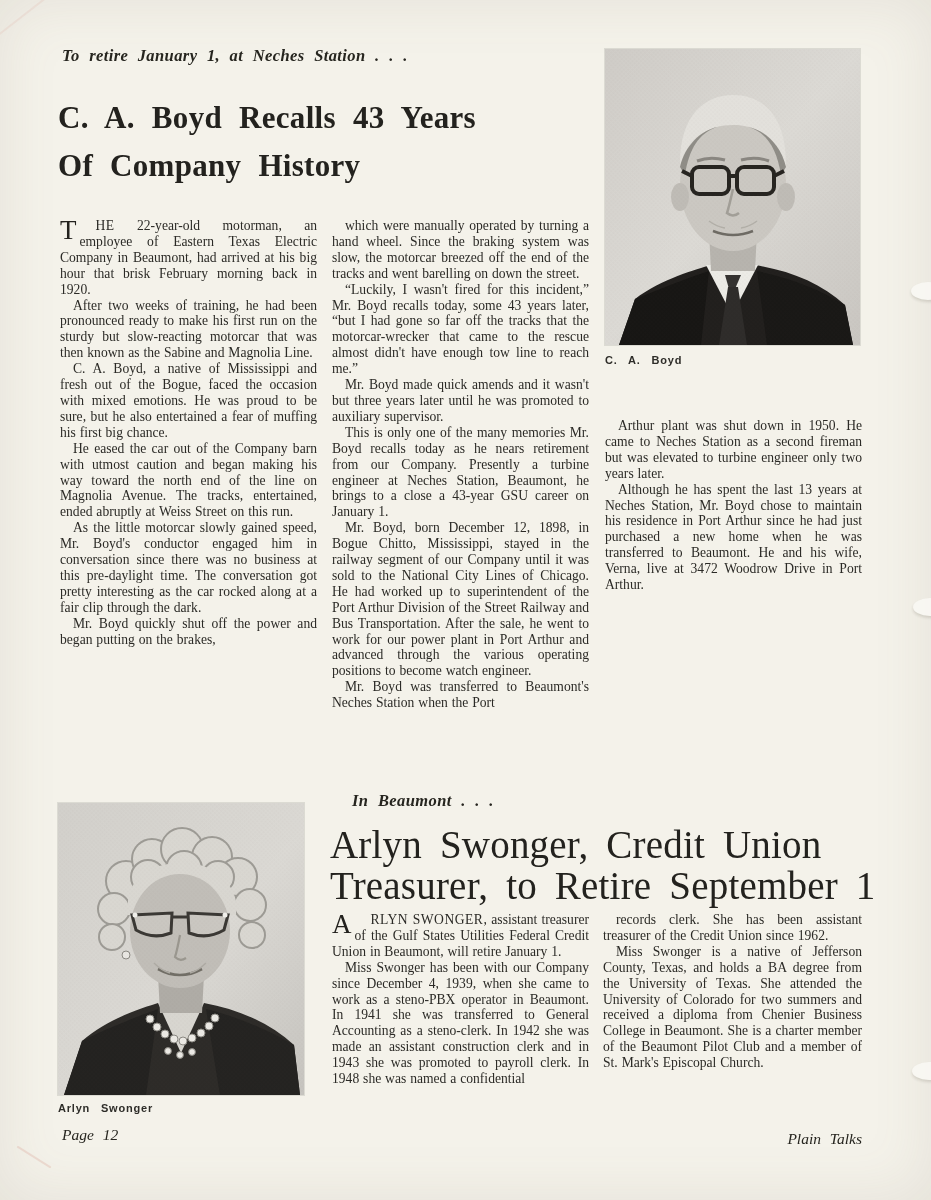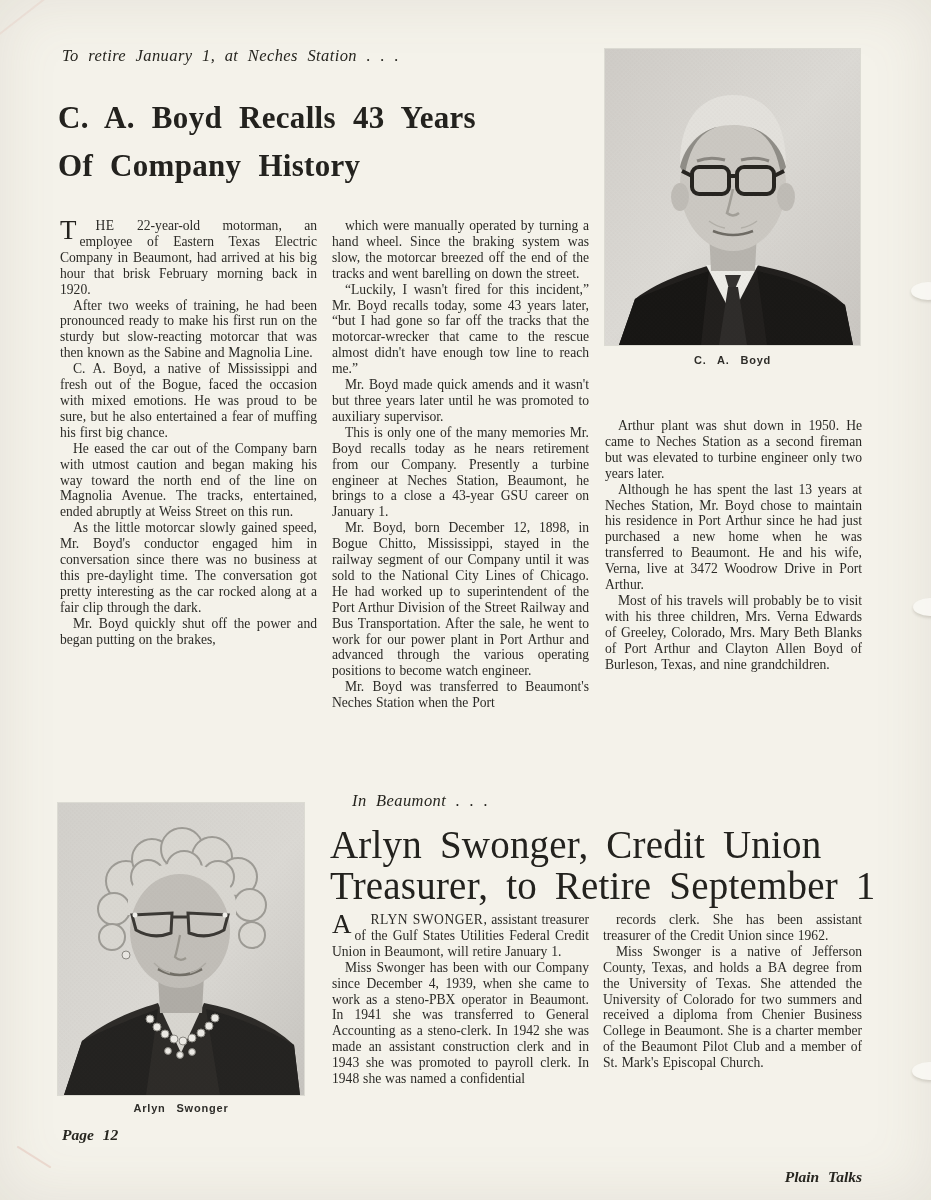--- a/index.html
+++ b/index.html
@@ -15,21 +15,21 @@
     font-family:"Liberation Serif", serif;
     color:#2b2a26;
   }
   .crease{position:absolute;background:#e7d4cb;opacity:.55;border-radius:2px;}
   .crease.tl{left:-8px;top:14px;width:64px;height:2px;transform:rotate(-38deg);}
   .crease.bl{left:14px;top:1156px;width:40px;height:2px;transform:rotate(32deg);background:#e3c4ba;}
   .curl{position:absolute;width:34px;height:18px;border-radius:50%;
     background:#fbfaf6;box-shadow:0 2px 3px rgba(100,95,80,.25);opacity:.8;}
   .kicker{
     position:absolute;
-    font-style:italic;font-weight:normal;
+    font-style:italic;font-weight:bold;
     font-size:16.5px;letter-spacing:.4px;word-spacing:5px;
     color:#26251f;
   }
   .headline{
     position:absolute;
     font-family:"Liberation Serif", serif;
     color:#23221e;
     font-weight:normal;
   }
   .headline .hl{display:block;white-space:nowrap;}
@@ -50,31 +50,31 @@
     padding:1px 3px 0 0;
     color:#23221e;
   }
   .leadcaps{letter-spacing:.5px;margin-left:16px;}
   .photo{position:absolute;box-shadow:0 0 0 1px rgba(90,88,80,.15);}
   .photo svg{display:block;}
   .photo-caption{
     position:absolute;
     font-family:"Liberation Sans", sans-serif;
     font-weight:bold;font-size:11px;letter-spacing:.8px;word-spacing:7px;
-    text-align:center;color:#2e2d29;
+    color:#2e2d29;
   }
   .cap1{left:605px;top:354px;width:255px;}
   .cap2{left:58px;top:1102px;width:246px;}
   .footer{
     position:absolute;
-    font-style:italic;font-weight:bold;font-size:15.5px;
+    font-style:italic;font-weight:normal;font-size:15.5px;
     color:#26251f;word-spacing:5px;
   }
   .footer.left{left:62px;top:1126px;}
-  .footer.right{right:69px;top:1168px;}
+  .footer.right{right:69px;top:1130px;}
 </style>
 </head>
 <body>
 
 <div class="page">
 
   <div class="crease tl"></div>
   <div class="crease bl"></div>
   <div class="curl" style="right:-14px;top:282px;"></div>
   <div class="curl" style="right:-16px;top:598px;"></div>
@@ -156,21 +156,20 @@
       <path d="M104,172 Q112,178 120,179 M152,172 Q144,178 136,179" stroke="#b2afa8" stroke-width="1.5" fill="none"></path>
       <rect width="255" height="296" fill="url(#dots1)"></rect>
     </svg>
   </div>
   <div class="photo-caption cap1">C. A. Boyd</div>
 
   <div class="col" style="left:605px;top:418px;width:257px;height:360px;">
     <div>
         <p>Arthur plant was shut down in 1950. He came to Neches Station as a second fireman but was elevated to turbine engineer only two years later.</p>
         <p>Although he has spent the last 13 years at Neches Station, Mr. Boyd chose to maintain his residence in Port Arthur since he had just purchased a new home when he was transferred to Beaumont. He and his wife, Verna, live at 3472 Woodrow Drive in Port Arthur.</p>
-        <p>Most of his travels will probably be to visit with his three children, Mrs. Verna Edwards of Greeley, Colorado, Mrs. Mary Beth Blanks of Port Arthur and Clayton Allen Boyd of Burleson, Texas, and nine grandchildren.</p>
       </div>
   </div>
 
   <div class="kicker" style="left:332px;top:791px;margin-left:20px;">In Beaumont . . .</div>
 
   <div class="headline h2a">
     <span class="hl">Arlyn Swonger, Credit Union</span>
     <span class="hl">Treasurer, to Retire September 1</span>
   </div>
 

